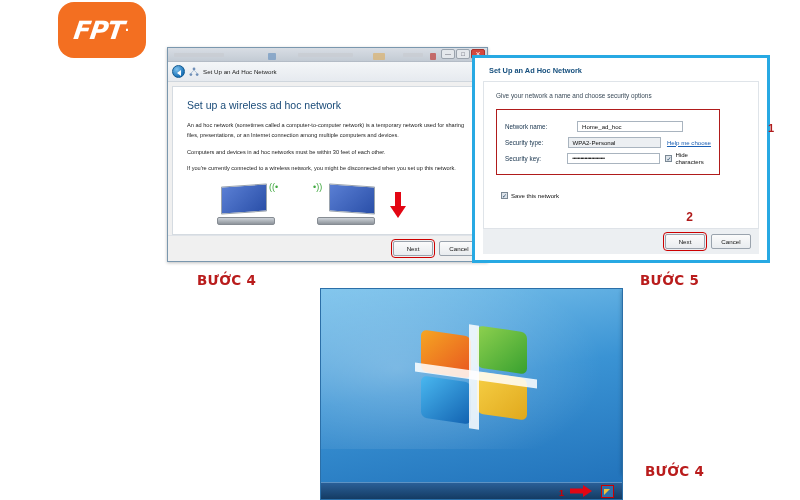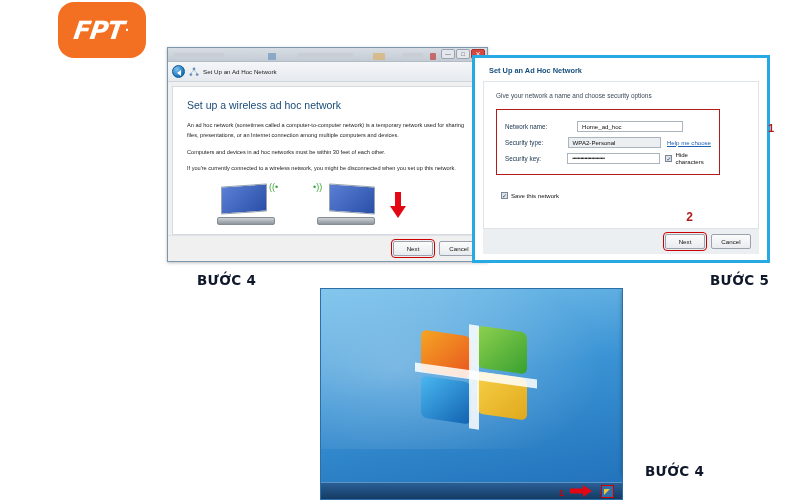--- a/index.html
+++ b/index.html
@@ -194,25 +194,25 @@
 
   
   #netlist {
     position:absolute; right:-129px; top:0px; width:129px; height:185px;
     background:#fdfdfd; border:1px solid #8fa8bd; border-radius:2px 2px 0 0;
     box-shadow:0 1px 4px rgba(0,0,0,.3); overflow:hidden;
   }
 
   
   .step-cap {
-    position:absolute; font-size:13.5px; font-weight:bold; color:#0f172a;
+    position:absolute; font-size:13.5px; font-weight:bold; color:#b91c1c;
     font-family:"DejaVu Sans", sans-serif; letter-spacing:.3px;
   }
   #cap4 { left:197px; top:272px; }
-  #cap5 { left:710px; top:272px;text-align:right; }
+  #cap5 { left:640px; top:272px;text-align:right; }
   #cap6 { left:645px; top:463px; }
 </style>
 </head>
 <body>
 
 <div id="fpt-logo">
   <span class="fpt-text">FPT</span>
   <span class="fpt-dot">·</span>
 </div>
 

